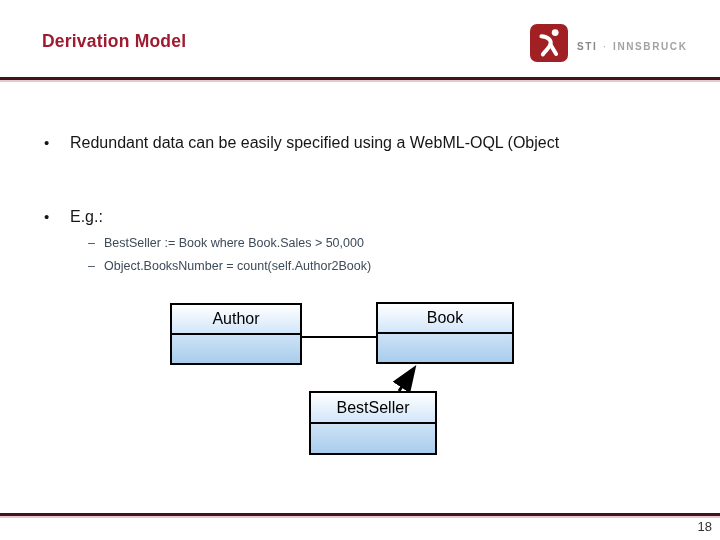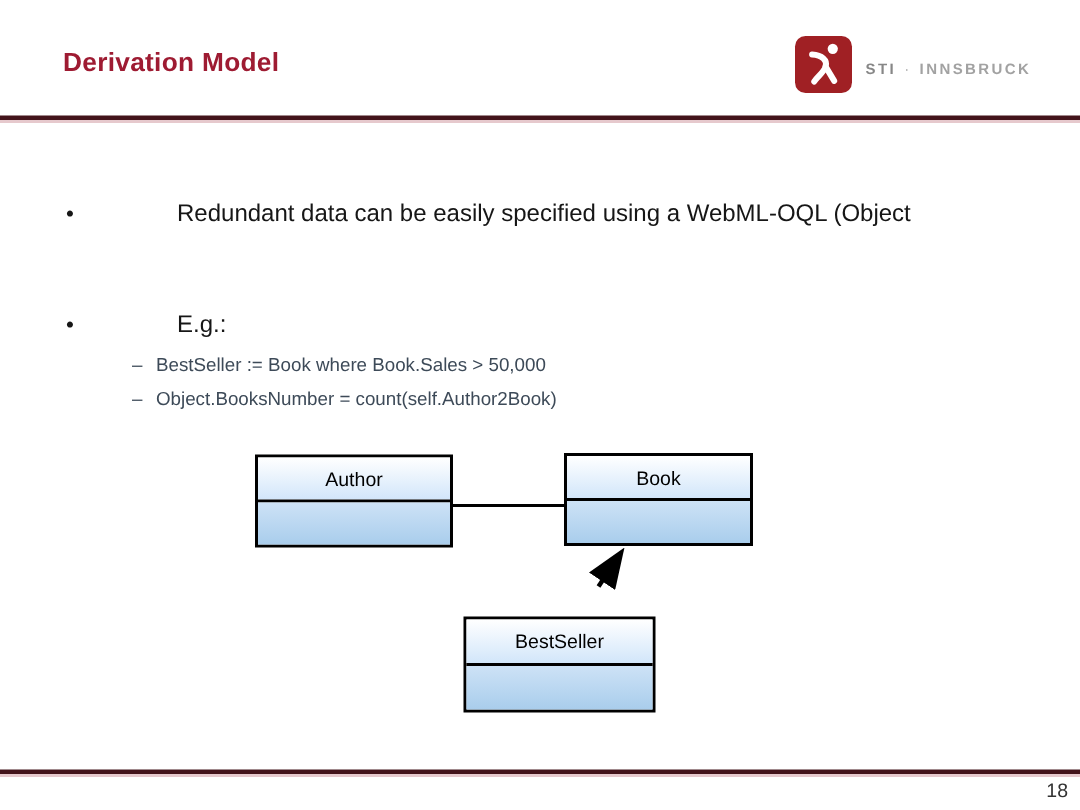--- a/index.html
+++ b/index.html
@@ -29,45 +29,45 @@
   #hr-dark{top:77px;height:3px;}
   #hr-pink{top:80px;height:2px;}
   #fr-dark{top:513px;height:3px;}
   #fr-pink{top:516px;height:2px;}
   
   .bullet{
     position:absolute;left:44px;display:flex;
     color:var(--body-text);font-size:16px;line-height:25px;
   }
   .bullet .marker{width:26px;flex:none;font-size:15px;}
-  .bullet .btext{max-width:600px;margin-left:48px;}
+  .bullet .btext{max-width:600px;}
   #bullet-1{top:130px;}
   #bullet-2{top:204px;}
   .sub{
     position:absolute;left:88px;display:flex;
     color:var(--subtext);font-size:12.5px;line-height:17px;white-space:nowrap;
   }
   .sub .marker{width:16px;flex:none;}
   #sub-1{top:235px;}
   #sub-2{top:258px;}
   
   .uml{
     position:absolute;border:2px solid #000;box-sizing:border-box;
     display:flex;flex-direction:column;
   }
   .uml-title{
     height:28px;flex:none;border-bottom:2px solid #000;
     background:linear-gradient(180deg,var(--box-title-top),var(--box-title-bottom));
     display:flex;align-items:center;justify-content:center;
-    font-size:13px;color:#000;
+    font-size:16px;color:#000;
   }
   .uml-body{flex:1;background:linear-gradient(180deg,var(--box-body-top),var(--box-body-bottom));}
   #box-author{left:170px;top:303px;width:132px;height:62px;}
-  #box-book{left:376px;top:302px;width:126px;height:62px;}
-  #box-bestseller{left:309px;top:411px;width:128px;height:64px;}
+  #box-book{left:376px;top:302px;width:138px;height:62px;}
+  #box-bestseller{left:309px;top:391px;width:128px;height:64px;}
   #box-bestseller .uml-title{height:29px;}
   .connector{position:absolute;left:302px;top:336px;width:74px;height:2px;background:#000;}
   .arrow-svg{position:absolute;left:392px;top:360px;width:36px;height:34px;}
   .page-num{position:absolute;right:8px;top:519px;font-size:13px;color:#333;}
 </style>
 </head>
 <body>
 
 <div class="slide">
 

